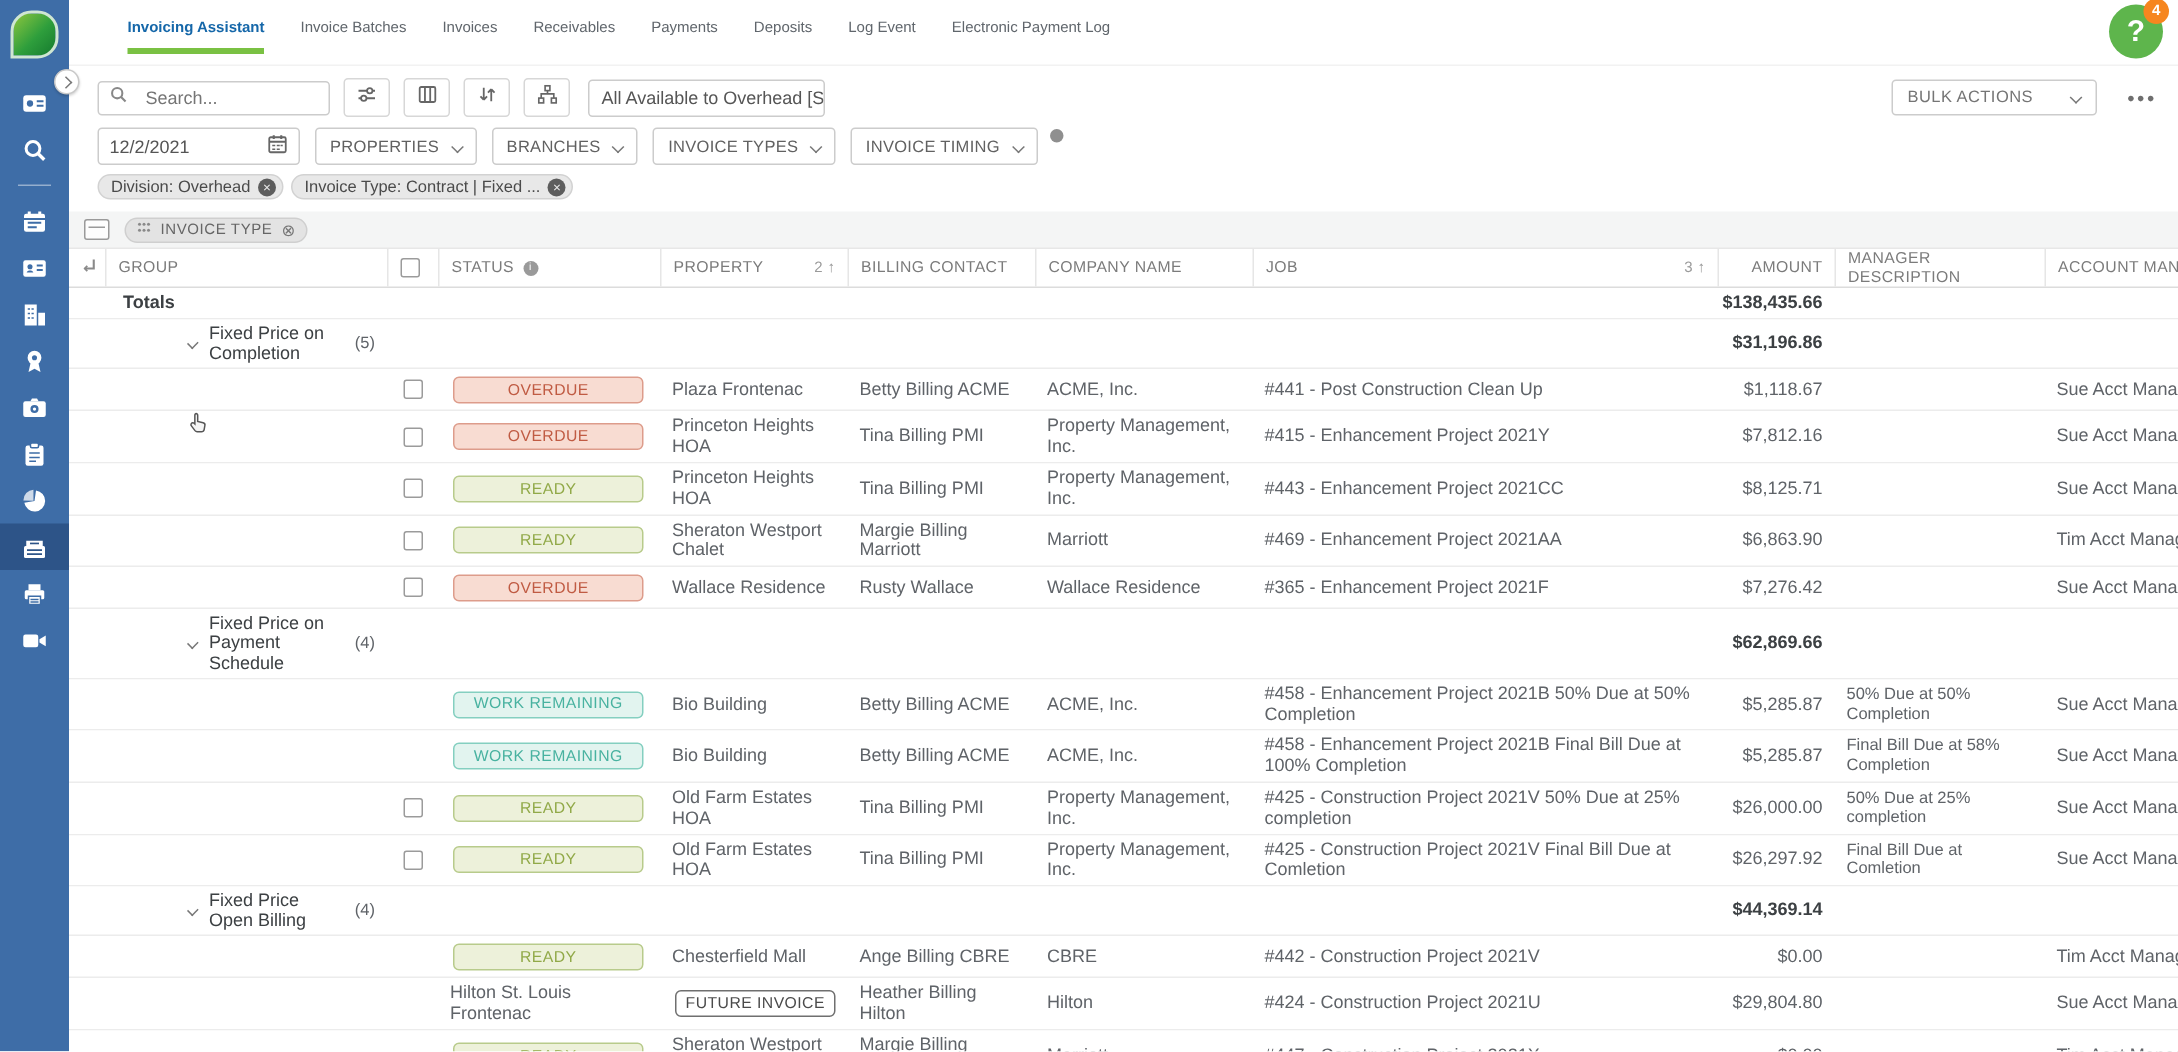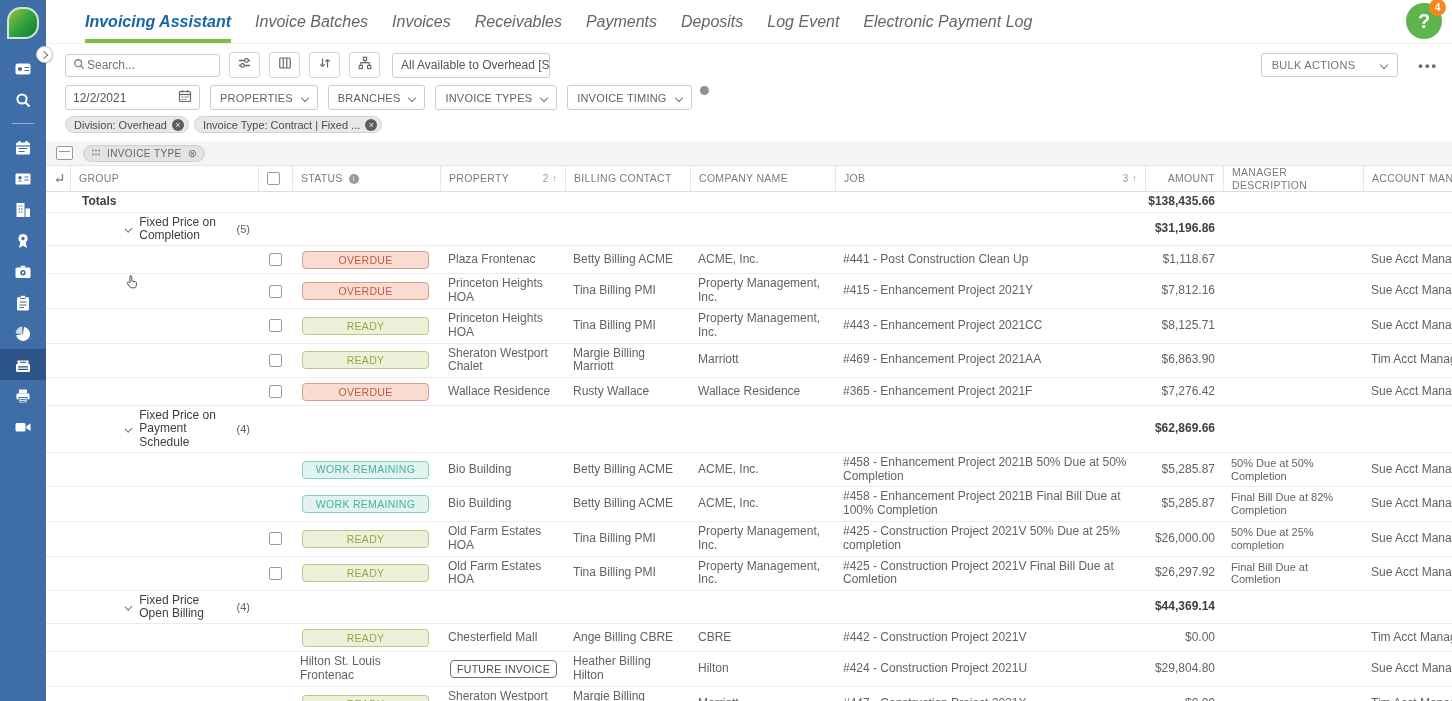--- a/index.html
+++ b/index.html
@@ -15,29 +15,29 @@
   .side-divider { width:22px; height:0; border-top:1px solid rgba(255,255,255,.45); margin:8px auto; }
   .side-ic { display:flex; }
   .expand-btn { position:absolute; left:36px; top:46px; width:17px; height:17px; border-radius:50%; background:#fff; border:1px solid #c9c9c9; z-index:12; box-shadow:0 1px 2px rgba(0,0,0,.2); display:flex; align-items:center; justify-content:center; cursor:pointer; }
   .chev { width:6px; height:6px; border-right:1.6px solid #777; border-bottom:1.6px solid #777; transform:rotate(45deg); display:inline-block; }
   .chev.right { transform:rotate(-45deg); margin-left:-2px; }
 
   
   .main { position:absolute; left:46px; top:0; width:1406px; height:701px; }
 
   .tabs-row { display:flex; align-items:flex-start; padding:13px 0 0 39px; height:44px; border-bottom:1px solid #f2f2f2; background:#fff; }
-  .tab { margin-right:24px; font-size:16px; color:#60666c; cursor:pointer; white-space:nowrap;font-style:italic; }
+  .tab { margin-right:24px; font-size:10px; color:#60666c; cursor:pointer; white-space:nowrap; }
   .tab.active { color:var(--accent-blue); font-weight:bold; }
   .tab.active::after { content:""; display:block; height:4px; background:var(--brand-green); margin-top:8px; }
 
   .help-btn { position:absolute; right:10px; top:3px; width:36px; height:36px; border-radius:50%; background:var(--help-green); color:#fff; font-size:20px; font-weight:bold; display:flex; align-items:center; justify-content:center; cursor:pointer; z-index:11; }
   .help-badge { position:absolute; right:-4px; top:-4px; width:17px; height:17px; border-radius:50%; background:var(--badge-orange); color:#fff; font-size:10px; font-weight:bold; display:flex; align-items:center; justify-content:center; }
 
   .toolbar1 { display:flex; align-items:center; padding:8px 14px 4px 19px; background:#fff; }
-  .search-box { display:flex; align-items:center; gap:2px; width:155px; height:23px; border:1px solid #ccc; border-radius:3px; padding:0 7px; background:#fff; }
+  .search-box { display:flex; align-items:center; gap:12px; width:155px; height:23px; border:1px solid #ccc; border-radius:3px; padding:0 7px; background:#fff; }
   .search-box input { border:0; outline:0; width:110px; font-size:12px; color:#666; font-family:"Liberation Sans",sans-serif; background:transparent; }
   .iconbtn { width:31px; height:26px; border:1px solid #d7d7d7; border-radius:3px; background:#fff; display:flex; align-items:center; justify-content:center; margin-left:9px; cursor:pointer; }
   .iconbtn:first-of-type { margin-left:10px; }
   .seldrop { display:flex; align-items:center; justify-content:space-between; width:158px; height:25px; border:1px solid #ccc; border-radius:3px; margin-left:12px; padding:0 8px; font-size:12px; color:#555; white-space:nowrap; overflow:hidden; cursor:pointer; background:#fff; }
   .right-tools { margin-left:auto; display:flex; align-items:center; gap:20px; }
   .bulk-btn { display:flex; align-items:center; gap:26px; border:1px solid #ccc; border-radius:3px; height:24px; padding:0 10px; font-size:11px; letter-spacing:.3px; color:#757575; background:#fff; cursor:pointer; }
   .ellipsis { color:#6f6f6f; font-size:13px; letter-spacing:2px; font-weight:bold; cursor:pointer; }
 
   .toolbar2 { display:flex; align-items:center; padding:3px 19px; background:#fff; }
   .date-box { display:flex; align-items:center; justify-content:space-between; width:135px; height:25px; border:1px solid #ccc; border-radius:3px; padding:0 7px; font-size:12px; color:#555; background:#fff; }
@@ -528,21 +528,21 @@
           <div class="td "></div>
           <div class="td " style="justify-content: center;"></div>
           <div class="td " style="padding-left: 10px;">
             <div class="badge work">WORK REMAINING</div>
           </div>
           <div class="td wrap">Bio Building</div>
           <div class="td wrap">Betty Billing ACME</div>
           <div class="td wrap">ACME, Inc.</div>
           <div class="td wrap">#458 - Enhancement Project 2021B Final Bill Due at 100% Completion</div>
           <div class="td right">$5,285.87</div>
-          <div class="td wrap desc">Final Bill Due at 82% Completion</div>
+          <div class="td wrap desc">Final Bill Due at 58% Completion</div>
           <div class="td ">Sue Acct Manager</div>
         </div>
         <div class="trow data-row">
           <div class="td "></div>
           <div class="td "></div>
           <div class="td " style="justify-content: center;">
             <div class="cb"></div>
           </div>
           <div class="td " style="padding-left: 10px;">
             <div class="badge ready">READY</div>

